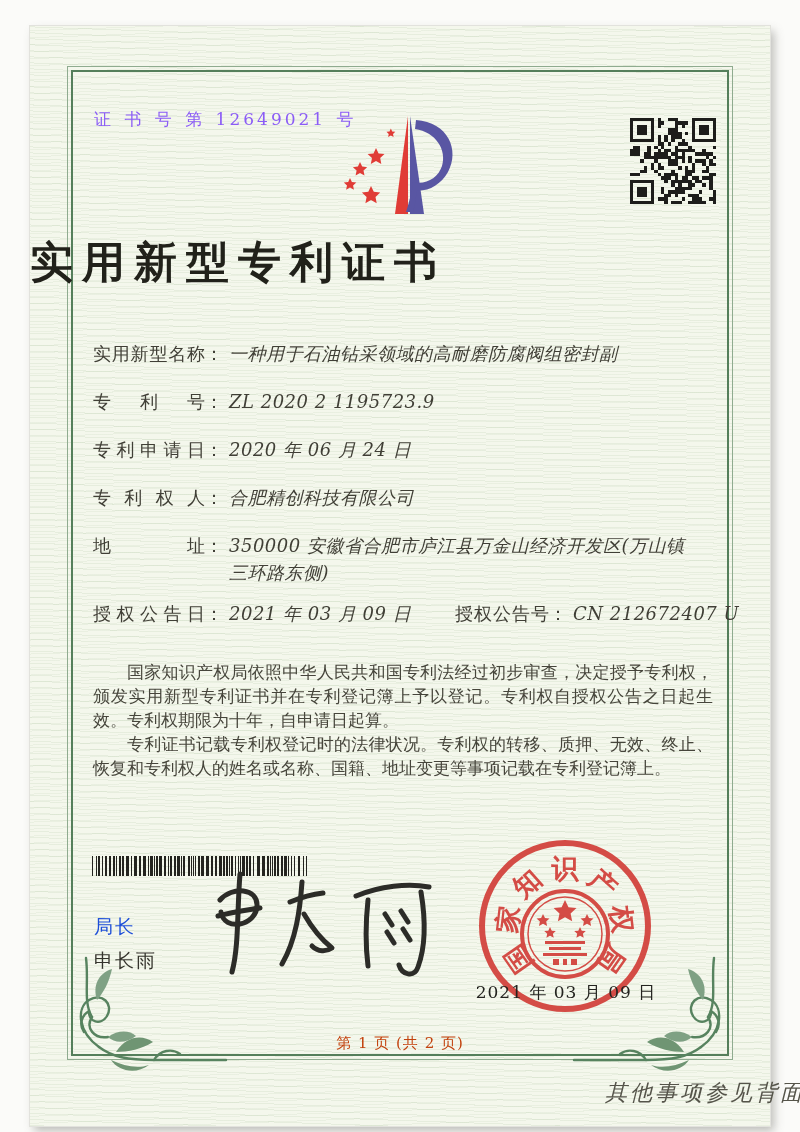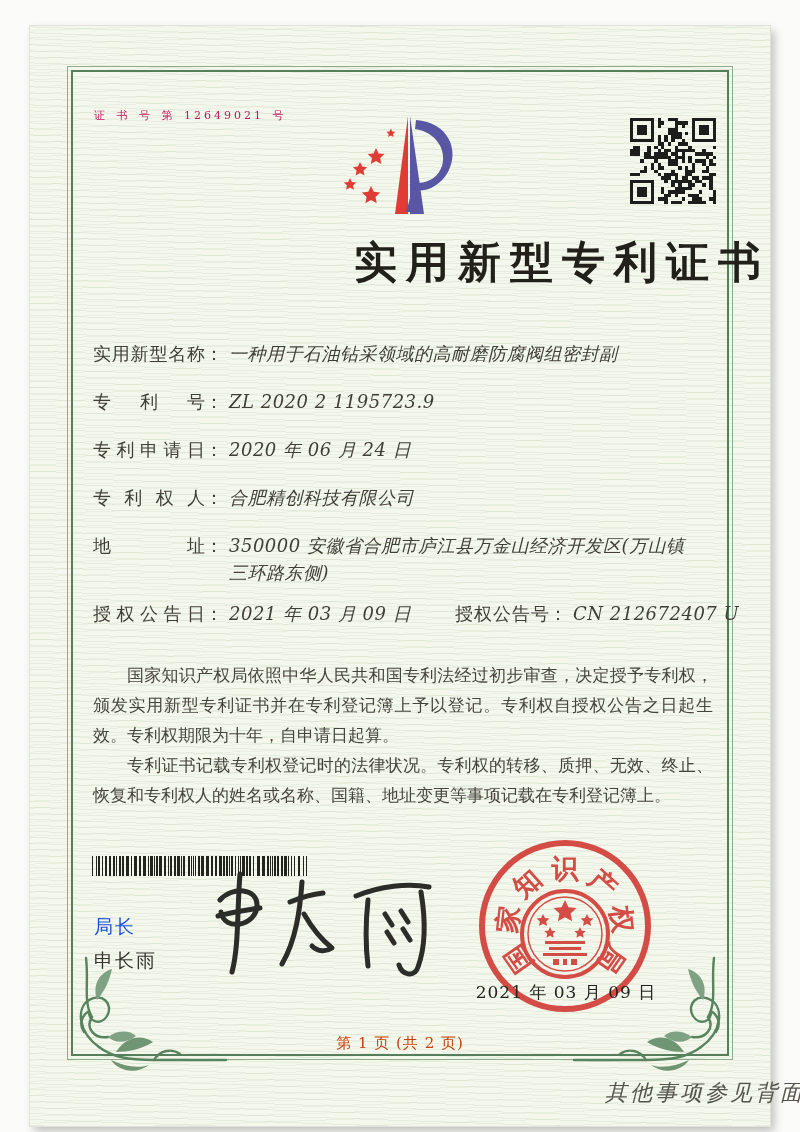--- a/index.html
+++ b/index.html
@@ -7,34 +7,34 @@
   .page{position:absolute;left:30px;top:26px;width:740px;height:1100px;background:#f4f7ec;
         box-shadow:0 0 0 1px #e2e2dd,4px 5px 9px rgba(110,110,105,.45);}
   
   .page::before{content:"";position:absolute;inset:0;pointer-events:none;
     background-image:
       repeating-linear-gradient(2deg, rgba(130,165,115,.12) 0 1px, transparent 1px 6px),
       repeating-linear-gradient(-2deg, rgba(130,165,115,.09) 0 1px, transparent 1px 7px);}
   .frame{position:absolute;left:37px;top:40px;width:666px;height:994px;box-sizing:border-box;
          border:1px solid #8fab8f;}
   .frame::before{content:"";position:absolute;inset:3px;border:2px solid #557f5b;}
-  .cert-no{position:absolute;left:64px;top:82px;font-size:11px;color:#be185d;letter-spacing:3px;word-spacing:2px;}
+  .cert-no{position:absolute;left:64px;top:82px;font-size:17px;color:#8b5cf6;letter-spacing:3px;word-spacing:2px;}
   .logo{position:absolute;left:310px;top:84px;width:122px;height:120px;}
   .qr{position:absolute;left:600px;top:92px;width:86px;height:86px;}
-  .title{position:absolute;top:208px;left:0;width:100%;text-align:right;
+  .title{position:absolute;top:208px;left:0;width:100%;text-align:left;
          font-size:43px;font-weight:600;color:#21211a;letter-spacing:9px;}
   .fields{position:absolute;left:63px;top:314px;right:52px;font-size:18px;color:#403f36;}
   .row{line-height:27px;margin-bottom:21px;position:relative;white-space:nowrap;}
   .row.addr{white-space:normal;margin-bottom:14px;}
   .lbl{display:inline-block;width:112px;text-align:justify;text-align-last:justify;vertical-align:top;}
   .colon{vertical-align:top;}
   .val{display:inline-block;margin-left:6px;vertical-align:top;letter-spacing:.5px;font-style:italic;}
   .addr .val{max-width:470px;white-space:normal;}
   .pair2{position:absolute;left:362px;top:0;}
-  .paras{position:absolute;left:63px;top:634px;width:620px;font-size:17px;line-height:30px;
+  .paras{position:absolute;left:63px;top:634px;width:620px;font-size:17px;line-height:24px;
          color:#46453b;text-align:justify;}
   .paras p{margin:0;text-indent:2em;}
   .barcode{position:absolute;left:62px;top:830px;width:220px;height:20px;}
   .director-title{position:absolute;left:64px;top:888px;font-family:Liberation Mono, monospace;
          font-size:19px;color:#1d4ed8;letter-spacing:2px;}
   .director-name{position:absolute;left:64px;top:922px;font-family:"DejaVu Sans","Liberation Sans",sans-serif;
          font-size:19px;color:#34332c;letter-spacing:2px;}
   .signature{position:absolute;left:175px;top:842px;width:240px;height:115px;}
   .seal{position:absolute;left:447px;top:812px;width:176px;height:176px;opacity:.93;}
   .seal-date{position:absolute;left:444px;top:955px;width:184px;text-align:center;

